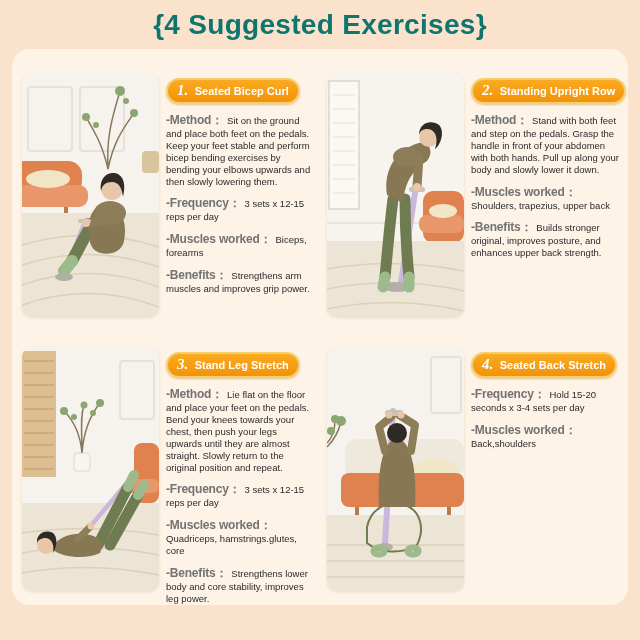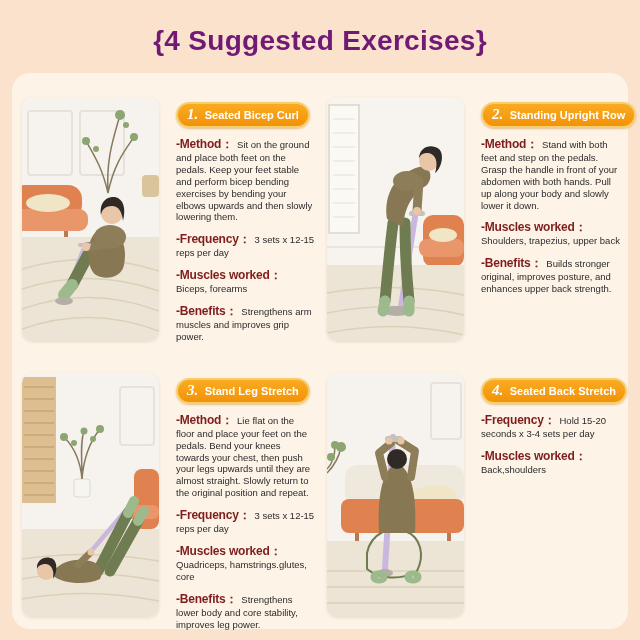--- a/index.html
+++ b/index.html
@@ -2,35 +2,35 @@
 <html style="--page-bg: #fbe2cd; --panel-bg: #fdf3e6; --badge-orange: #f39208; --badge-gold: #f5cf6e; --outfit-olive: #877753; --leggings-olive: #6f7b50; --socks-green: #9cba8b; --band-purple: #c9b7dd; --sofa-orange: #e0824f; --hair-dark: #302a26;"><head>
 <meta charset="utf-8">
 <style>
   :root{
     --page-bg:#fbe2cd; --panel-bg:#fdf3e6; --badge-orange:#f39208; --badge-gold:#f5cf6e;
     --outfit-olive:#877753; --leggings-olive:#6f7b50; --socks-green:#9cba8b;
     --band-purple:#c9b7dd; --sofa-orange:#e0824f; --hair-dark:#302a26;
   }
   html,body{margin:0;padding:0;}
   body{width:640px;height:640px;background:var(--page-bg);font-family:"Liberation Sans",sans-serif;overflow:hidden;}
-  .title{margin:16px;padding:9px 0 0;text-align:center;font-size:28px;font-weight:700;color:#701a75;letter-spacing:.3px;}
+  .title{margin:0;padding:9px 0 0;text-align:center;font-size:28px;font-weight:700;color:#0f766e;letter-spacing:.3px;}
   .board{width:616px;height:556px;margin:8px auto 0;background:var(--panel-bg);border-radius:18px;
          box-sizing:border-box;padding:24px 8px 0 10px;display:grid;grid-template-columns:1fr 1fr;
          column-gap:12px;row-gap:30px;}
-  .cell{display:flex;gap:17px;min-width:0;}
+  .cell{display:flex;gap:7px;min-width:0;}
   .photo{width:137px;height:244px;border-radius:10px;overflow:hidden;flex:none;box-shadow:0 1px 3px rgba(120,80,40,.15);background:#f6f3ee;}
   .photo svg{display:block;width:100%;height:100%;}
   .info{flex:1;min-width:0;padding-top:5px;}
   .badge{display:inline-block;background:linear-gradient(180deg,#f9ab22,var(--badge-orange));
          border:2px solid var(--badge-gold);border-radius:15px;padding:1px 9px 3px;white-space:nowrap;
          box-shadow:0 1px 2px rgba(196,118,0,.4);}
   .badge .num{font-family:"Liberation Serif",serif;font-style:italic;font-weight:700;font-size:15px;color:#fff;margin-right:2px;}
   .badge .bname{font-weight:700;font-size:11px;color:#fff;}
   .block{margin:9px 0 0;line-height:1.25;font-size:9.5px;color:#2b2b2d;}
-  .block .lbl{font-size:12px;font-weight:700;color:#7f1d1d;margin-right:4px;letter-spacing:-.2px;}
+  .block .lbl{font-size:12px;font-weight:700;color:#737373;margin-right:4px;letter-spacing:-.2px;}
   
   .hoodie{fill:var(--outfit-olive);} .hood2{fill:#8d7d58;}
   .leg{stroke:var(--leggings-olive);fill:none;stroke-linecap:round;stroke-linejoin:round;}
   .sock{stroke:var(--socks-green);fill:none;stroke-linecap:round;}
   .band{stroke:var(--band-purple);fill:none;stroke-linecap:round;}
   .arm{stroke:#8d7d58;fill:none;stroke-linecap:round;stroke-linejoin:round;}
   .skin{fill:#e9c6a8;} .hair{fill:var(--hair-dark);} .sofa{fill:var(--sofa-orange);}
   .sofa2{fill:#e9966b;} .cushion{fill:#f0e6c6;} .pedal{fill:#b3afa7;} .handle{fill:#c6c2ba;}
   .wallline{stroke:#e7e2d9;fill:none;stroke-width:2;} .floor{fill:#ece4d4;}
   .matline{stroke:#dcd1b8;fill:none;stroke-width:1.4;} .plantstem{stroke:#87795c;fill:none;stroke-width:1.5;}

